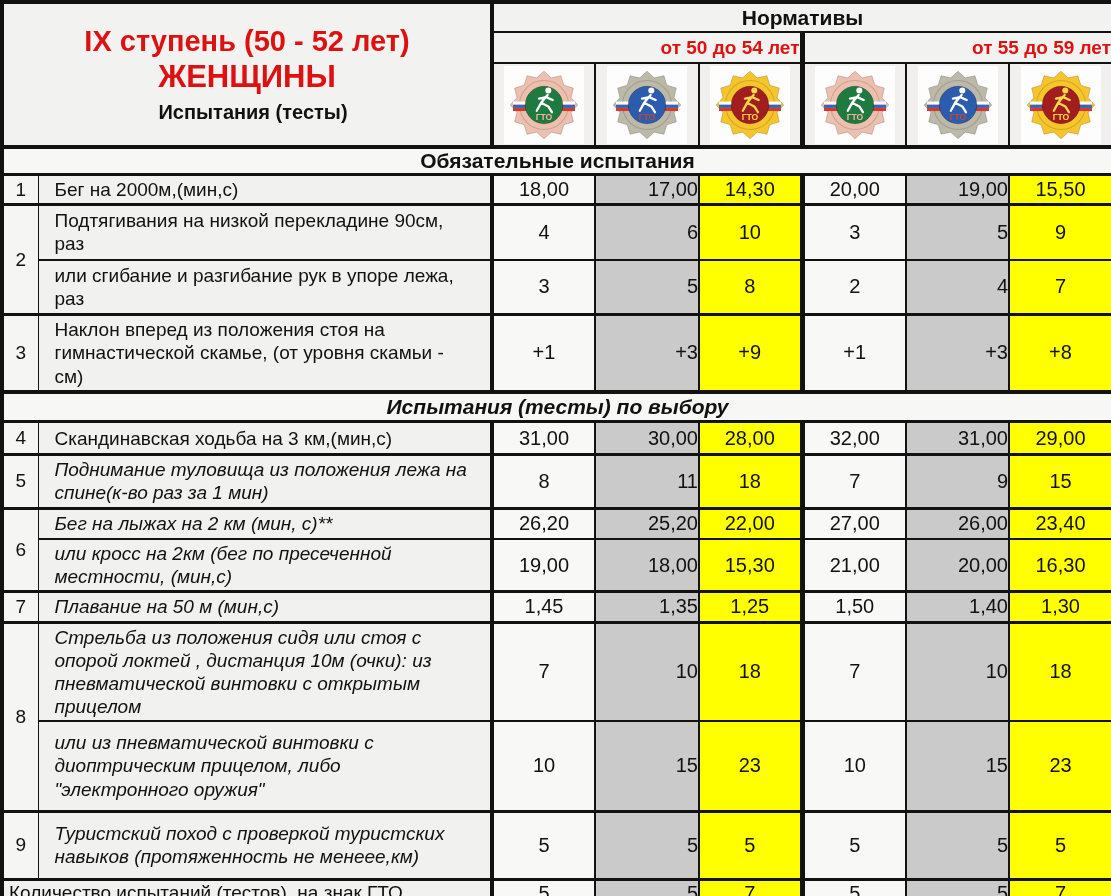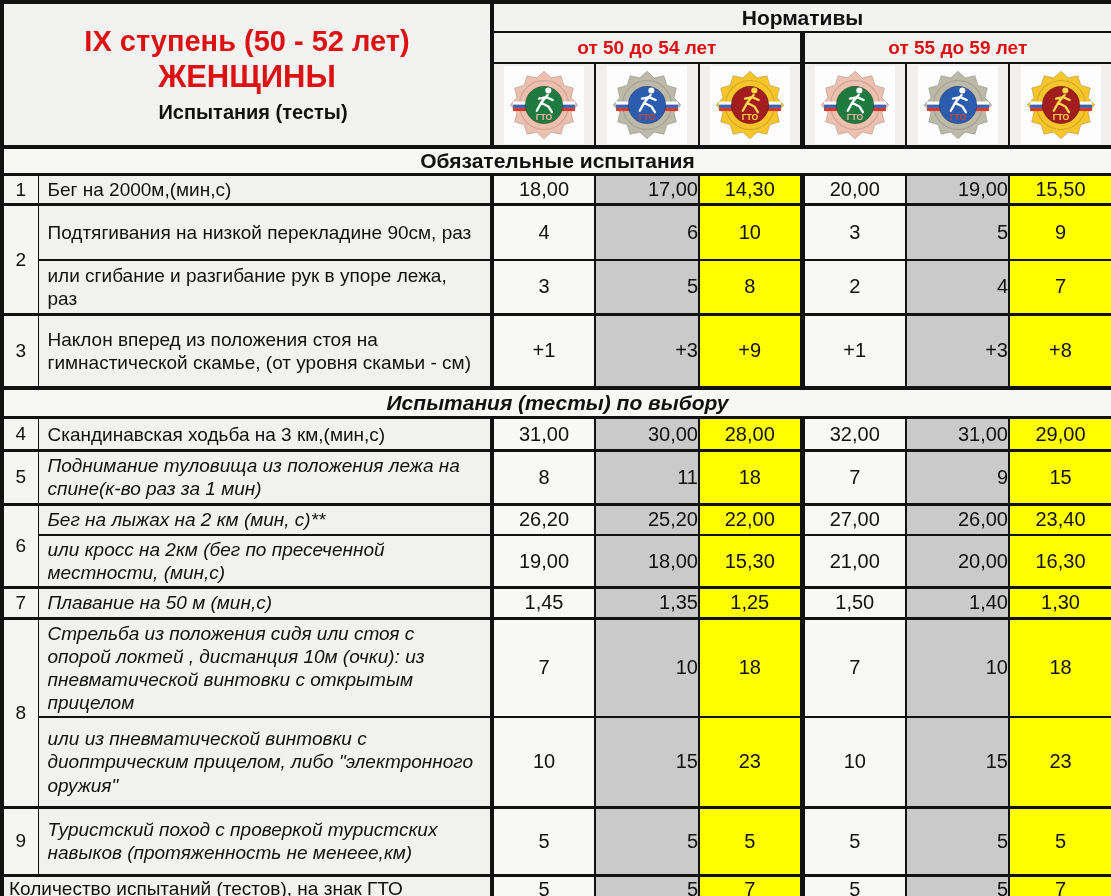--- a/index.html
+++ b/index.html
@@ -16,36 +16,36 @@
   col.c-num{width:36px;} col.c-desc{width:454px;}
   col.c-v{width:103px;} col.c-v2{width:104px;}
 
   
   .title-cell{background:#f2f2f0;vertical-align:middle;text-align:center;}
   .t1{font-size:29px;font-weight:bold;color:#dd1111;line-height:1.15;}
   .t2{font-size:31px;font-weight:bold;color:#dd1111;line-height:1.2;}
   .t3{font-size:20px;font-weight:bold;color:#111;margin-top:6px;padding-left:12px;}
   .norm-hdr{background:#f2f2f0;text-align:center;vertical-align:middle;
     font-size:21px;font-weight:bold;}
-  .age-hdr{background:#f2f2f0;text-align:center;vertical-align:middle;
+  .age-hdr{background:#f2f2f0;text-align:right;vertical-align:middle;
     font-size:19px;font-weight:bold;color:#dd1111;}
   .badge-cell{background:#f1f0ee;text-align:center;vertical-align:middle;margin-top:36px;}
   .badge-box{width:80px;height:78px;background:#fdfdfd;margin:0 auto;
     display:flex;align-items:center;justify-content:center;}
 
   
   .sec{background:#f7f7f5;text-align:center;vertical-align:middle;
     font-size:21px;font-weight:bold;border-top-width:4px;border-bottom-width:3px;}
   .sec.it{font-style:italic;}
 
   
   .num{background:#f5f5f3;text-align:center;vertical-align:middle;
     font-size:19px;border-right-width:1px;}
   .desc{background:#f1f1ef;text-align:left;vertical-align:middle;
-    font-size:19px;line-height:1.22;padding:2px 9px;border-left-width:1px;}
+    font-size:19px;line-height:1.22;padding:2px 16px;border-left-width:1px;}
   .desc.it{font-style:italic;margin-top:31px;}
   .val{text-align:center;vertical-align:middle;font-size:20px;}
   .cb{background:#f8f8f6;}
   .cs{background:#cacaca;text-align:right;}
   .cg{background:#ffff00;}
   .vb{border-left-width:4px;}   
   .gsep{border-left-width:5px;} 
   tr.mt td{border-top-width:3px;}
   tr.badges td{border-bottom-width:4px;}
   .foot-label{background:#f1f1ef;font-size:19px;text-align:left;

